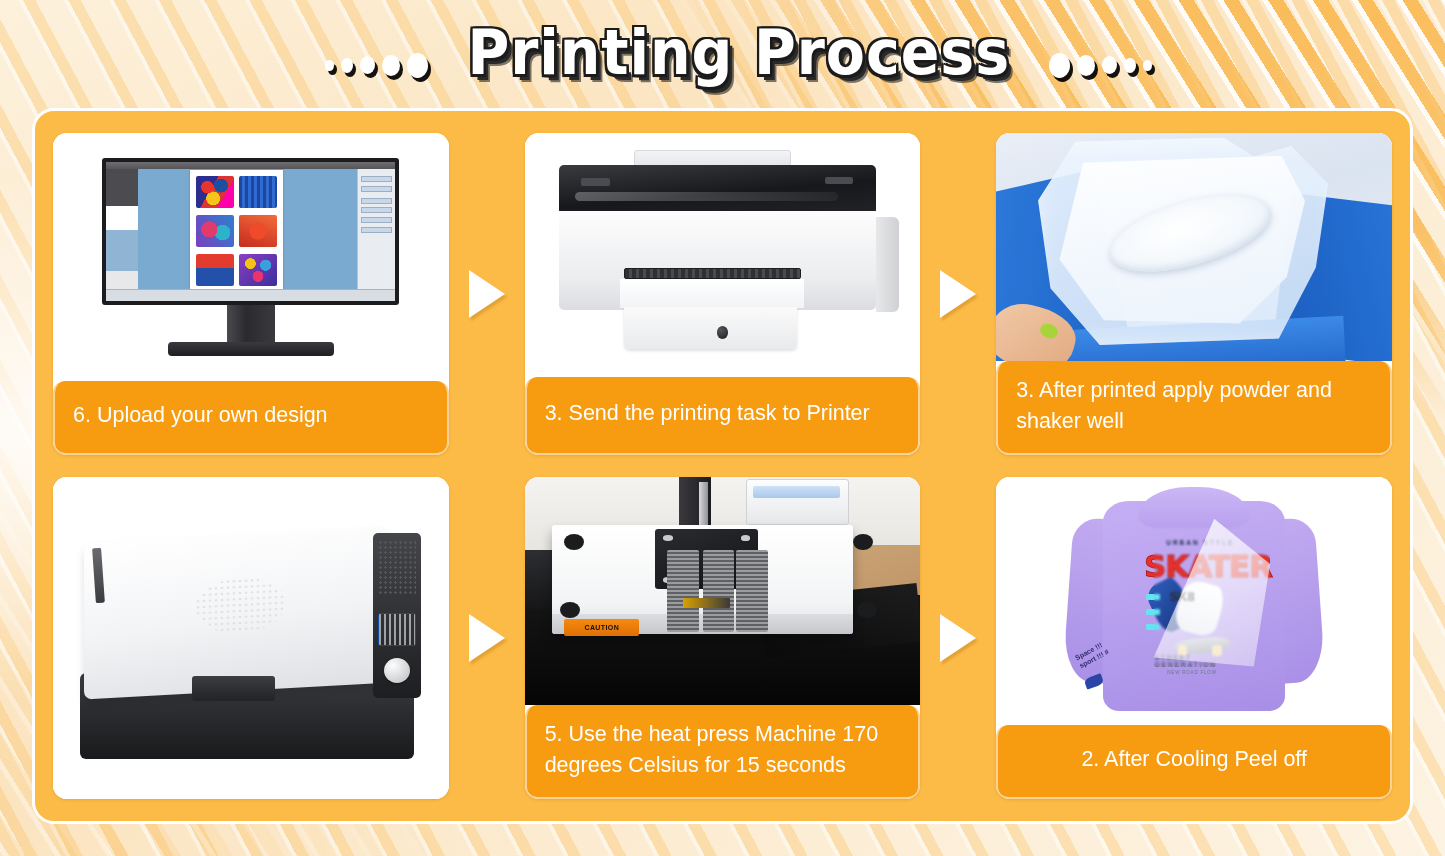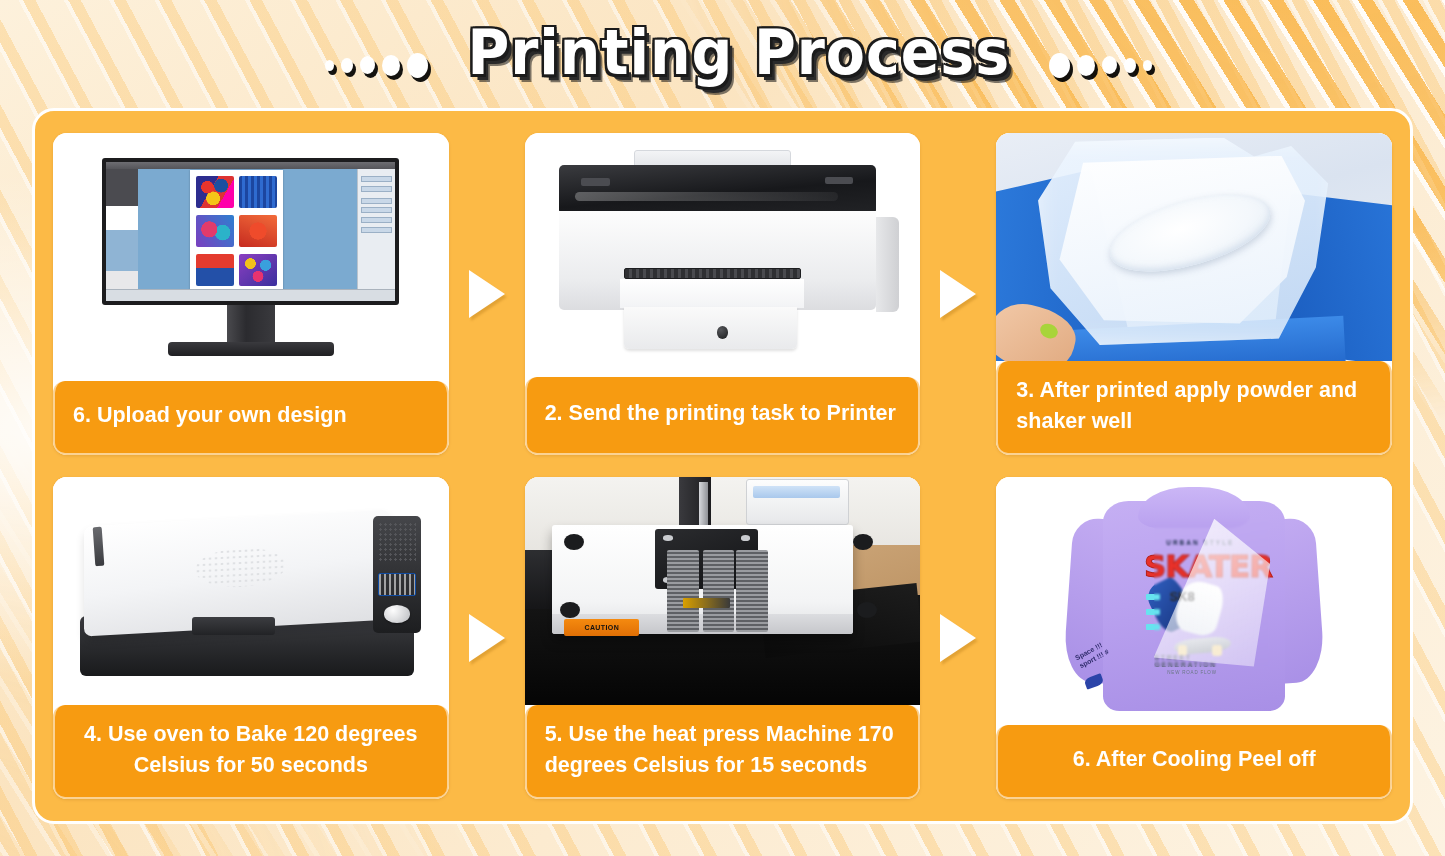--- a/index.html
+++ b/index.html
@@ -79,21 +79,21 @@
   #grid{position:absolute;inset:0;padding:22px 18px;box-sizing:border-box;
      display:grid;grid-template-columns:1fr 76px 1fr 76px 1fr;
      grid-template-rows:1fr 1fr;row-gap:22px;}
 
   
   .card{background:#ffffff;border-radius:14px;overflow:hidden;
      display:flex;flex-direction:column;position:relative;
      box-shadow:0 1px 3px rgba(140,80,0,.18);}
   .card .photo{flex:1 1 auto;position:relative;overflow:hidden;background:#fff;}
   .caption{background:#F79B11;color:#fff;border-radius:12px;
-     font-size:21.5px;line-height:1.45;font-weight:700;
+     font-size:21.5px;line-height:1.45;font-weight:400;
      padding:14px 18px 16px 18px;box-sizing:border-box;
      border:2px solid rgba(255,255,255,.55);border-top:none;
      min-height:74px;display:flex;align-items:center;}
   .caption.center{justify-content:center;text-align:center;}
   .caption.left{justify-content:flex-start;text-align:left;}
   .cap-h78{min-height:78px;}
 
   
   .arrow-cell{display:flex;align-items:center;justify-content:center;}
   .arrow{width:0;height:0;border-top:24px solid transparent;
@@ -406,21 +406,21 @@
             </div>
             <div class="prn-side"></div>
             <div class="prn-body"></div>
             <div class="prn-mouth"></div>
             <div class="prn-tray"></div>
             <div class="prn-drawer"></div>
             <div class="prn-knob"></div>
           </div>
         </div>
       </div>
-      <div class="caption left cap-h78">2. Send the printing task to Printer</div>
+      <div class="caption left cap-h78">3. Send the printing task to Printer</div>
     </div>
 
     <div class="arrow-cell">
       <div class="arrow"></div>
     </div>
 
     <div class="card">
       <div class="photo">
         <div class="pow-wrap">
           <div class="pow-bluebox"></div>
@@ -445,21 +445,20 @@
             <div class="ov-vent"></div>
             <div class="ov-hinge"></div>
             <div class="ov-panel"></div>
             <div class="ov-grill"></div>
             <div class="ov-lcd"></div>
             <div class="ov-btn"></div>
             <div class="ov-handle"></div>
           </div>
         </div>
       </div>
-      <div class="caption center cap-h78">4. Use oven to Bake 120 degrees Celsius for 50 seconds</div>
     </div>
 
     <div class="arrow-cell">
       <div class="arrow"></div>
     </div>
 
     <div class="card">
       <div class="photo">
         <div class="hp-wrap">
           <div class="hp-wall"></div>
@@ -524,17 +523,17 @@
               <div class="hd-sk8">SK8</div>
               <div class="hd-street">STREET GENERATION</div>
               <div class="hd-street2">NEW ROAD FLOW</div>
             </div>
             <div class="hd-film"></div>
             <div class="hd-sleevetxt">Space !!! sport !!! #</div>
             <div class="hd-sleeveicon"></div>
           </div>
         </div>
       </div>
-      <div class="caption center">6. After Cooling Peel off</div>
+      <div class="caption center">2. After Cooling Peel off</div>
     </div>
 
   </div>
 </div>
 
 </body></html>

